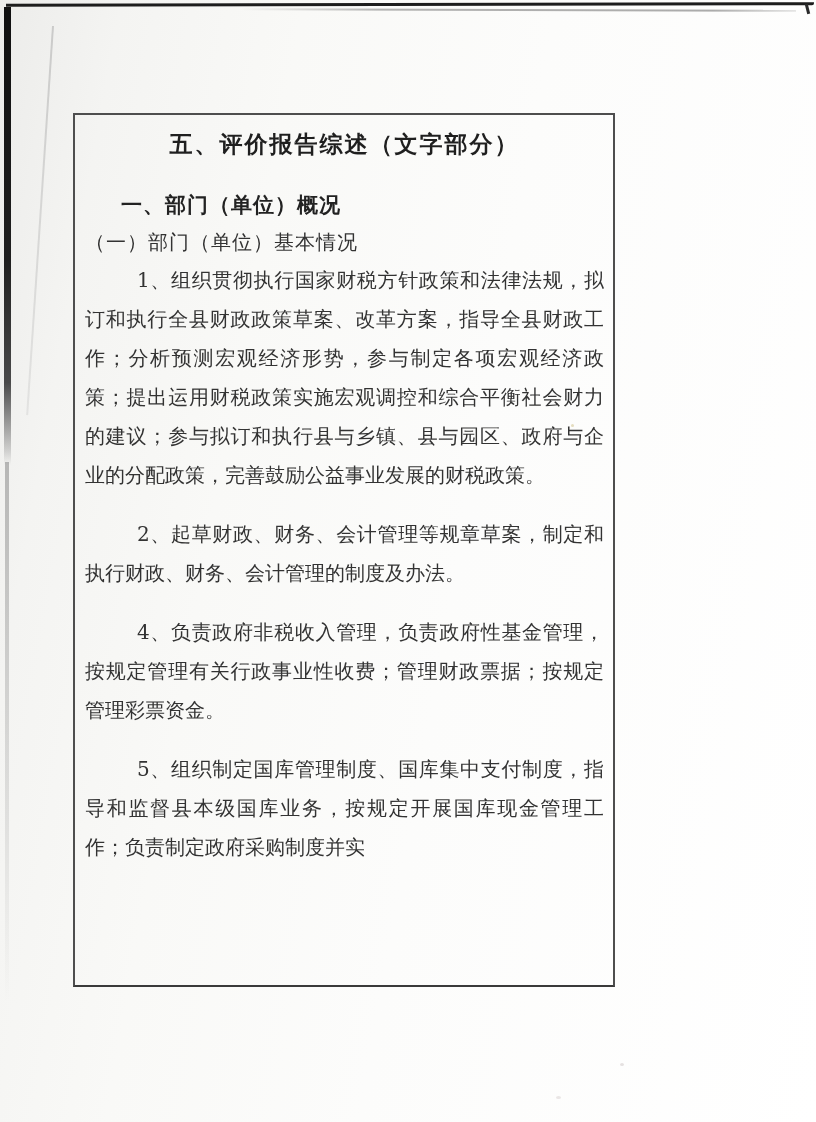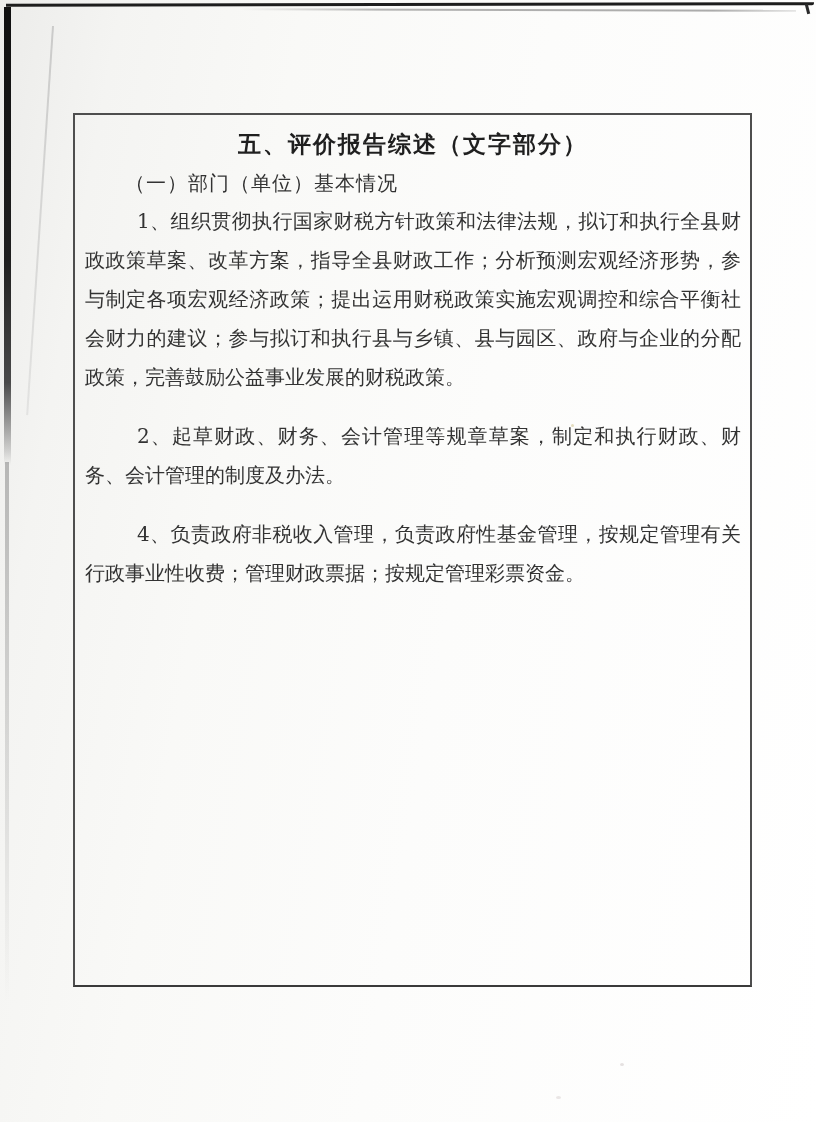--- a/index.html
+++ b/index.html
@@ -53,21 +53,21 @@
     transform-origin: top center;
   }
   .speck-a { position: absolute; top: 1063px; left: 620px; width: 4px; height: 3px; background: rgba(200,190,190,0.45); border-radius: 50%; }
   .speck-b { position: absolute; top: 424px; left: 571px; width: 3px; height: 3px; background: rgba(210,195,140,0.55); border-radius: 50%; }
   .speck-c { position: absolute; top: 1096px; left: 556px; width: 5px; height: 3px; background: rgba(205,195,195,0.4); border-radius: 50%; }
 
   
   .doc-box {
     position: absolute;
     left: 73px; top: 113px;
-    width: 679px; height: 874px;
+    width: 542px; height: 874px;
     border: 2px solid #4e4e4e;
     border-bottom-color: #3a3a3a;
     background: transparent;
     padding: 14px 9px 0 10px;
     overflow: hidden;
     color: #2e2e2e;
   }
 
   .doc-title {
     text-align: center;
@@ -83,21 +83,20 @@
     margin-left: 36px;
     font-family: "Liberation Sans", sans-serif;
     font-weight: bold;
     font-size: 21px;
     letter-spacing: 1px;
     color: #222222;
   }
 
   .h2 {
     margin-top: 10px;
-    margin-left: 40px;
     font-size: 20px;
     letter-spacing: 1px;
     color: #333333;
   }
 
   .body-para {
     margin-top: 5px;
     text-indent: 52px;
     font-size: 20px;
     line-height: 39px;
@@ -118,25 +117,27 @@
   <div class="scan-left-band-lower"></div>
   <div class="scan-crease"></div>
   <div class="speck-a"></div>
   <div class="speck-b"></div>
   <div class="speck-c"></div>
 
   <div class="doc-box">
 
     <div class="doc-title">五、评价报告综述（文字部分）</div>
 
+    <div class="h1">一、部门（单位）概况</div>
 
     <div class="h2">（一）部门（单位）基本情况</div>
 
     <p class="body-para">1、组织贯彻执行国家财税方针政策和法律法规，拟订和执行全县财政政策草案、改革方案，指导全县财政工作；分析预测宏观经济形势，参与制定各项宏观经济政策；提出运用财税政策实施宏观调控和综合平衡社会财力的建议；参与拟订和执行县与乡镇、县与园区、政府与企业的分配政策，完善鼓励公益事业发展的财税政策。</p>
 
     <p class="body-para">2、起草财政、财务、会计管理等规章草案，制定和执行财政、财务、会计管理的制度及办法。</p>
 
 
     <p class="body-para">4、负责政府非税收入管理，负责政府性基金管理，按规定管理有关行政事业性收费；管理财政票据；按规定管理彩票资金。</p>
 
+    <p class="body-para">5、组织制定国库管理制度、国库集中支付制度，指导和监督县本级国库业务，按规定开展国库现金管理工作；负责制定政府采购制度并实</p>
 
   </div>
 </div>
 
 </body></html>

